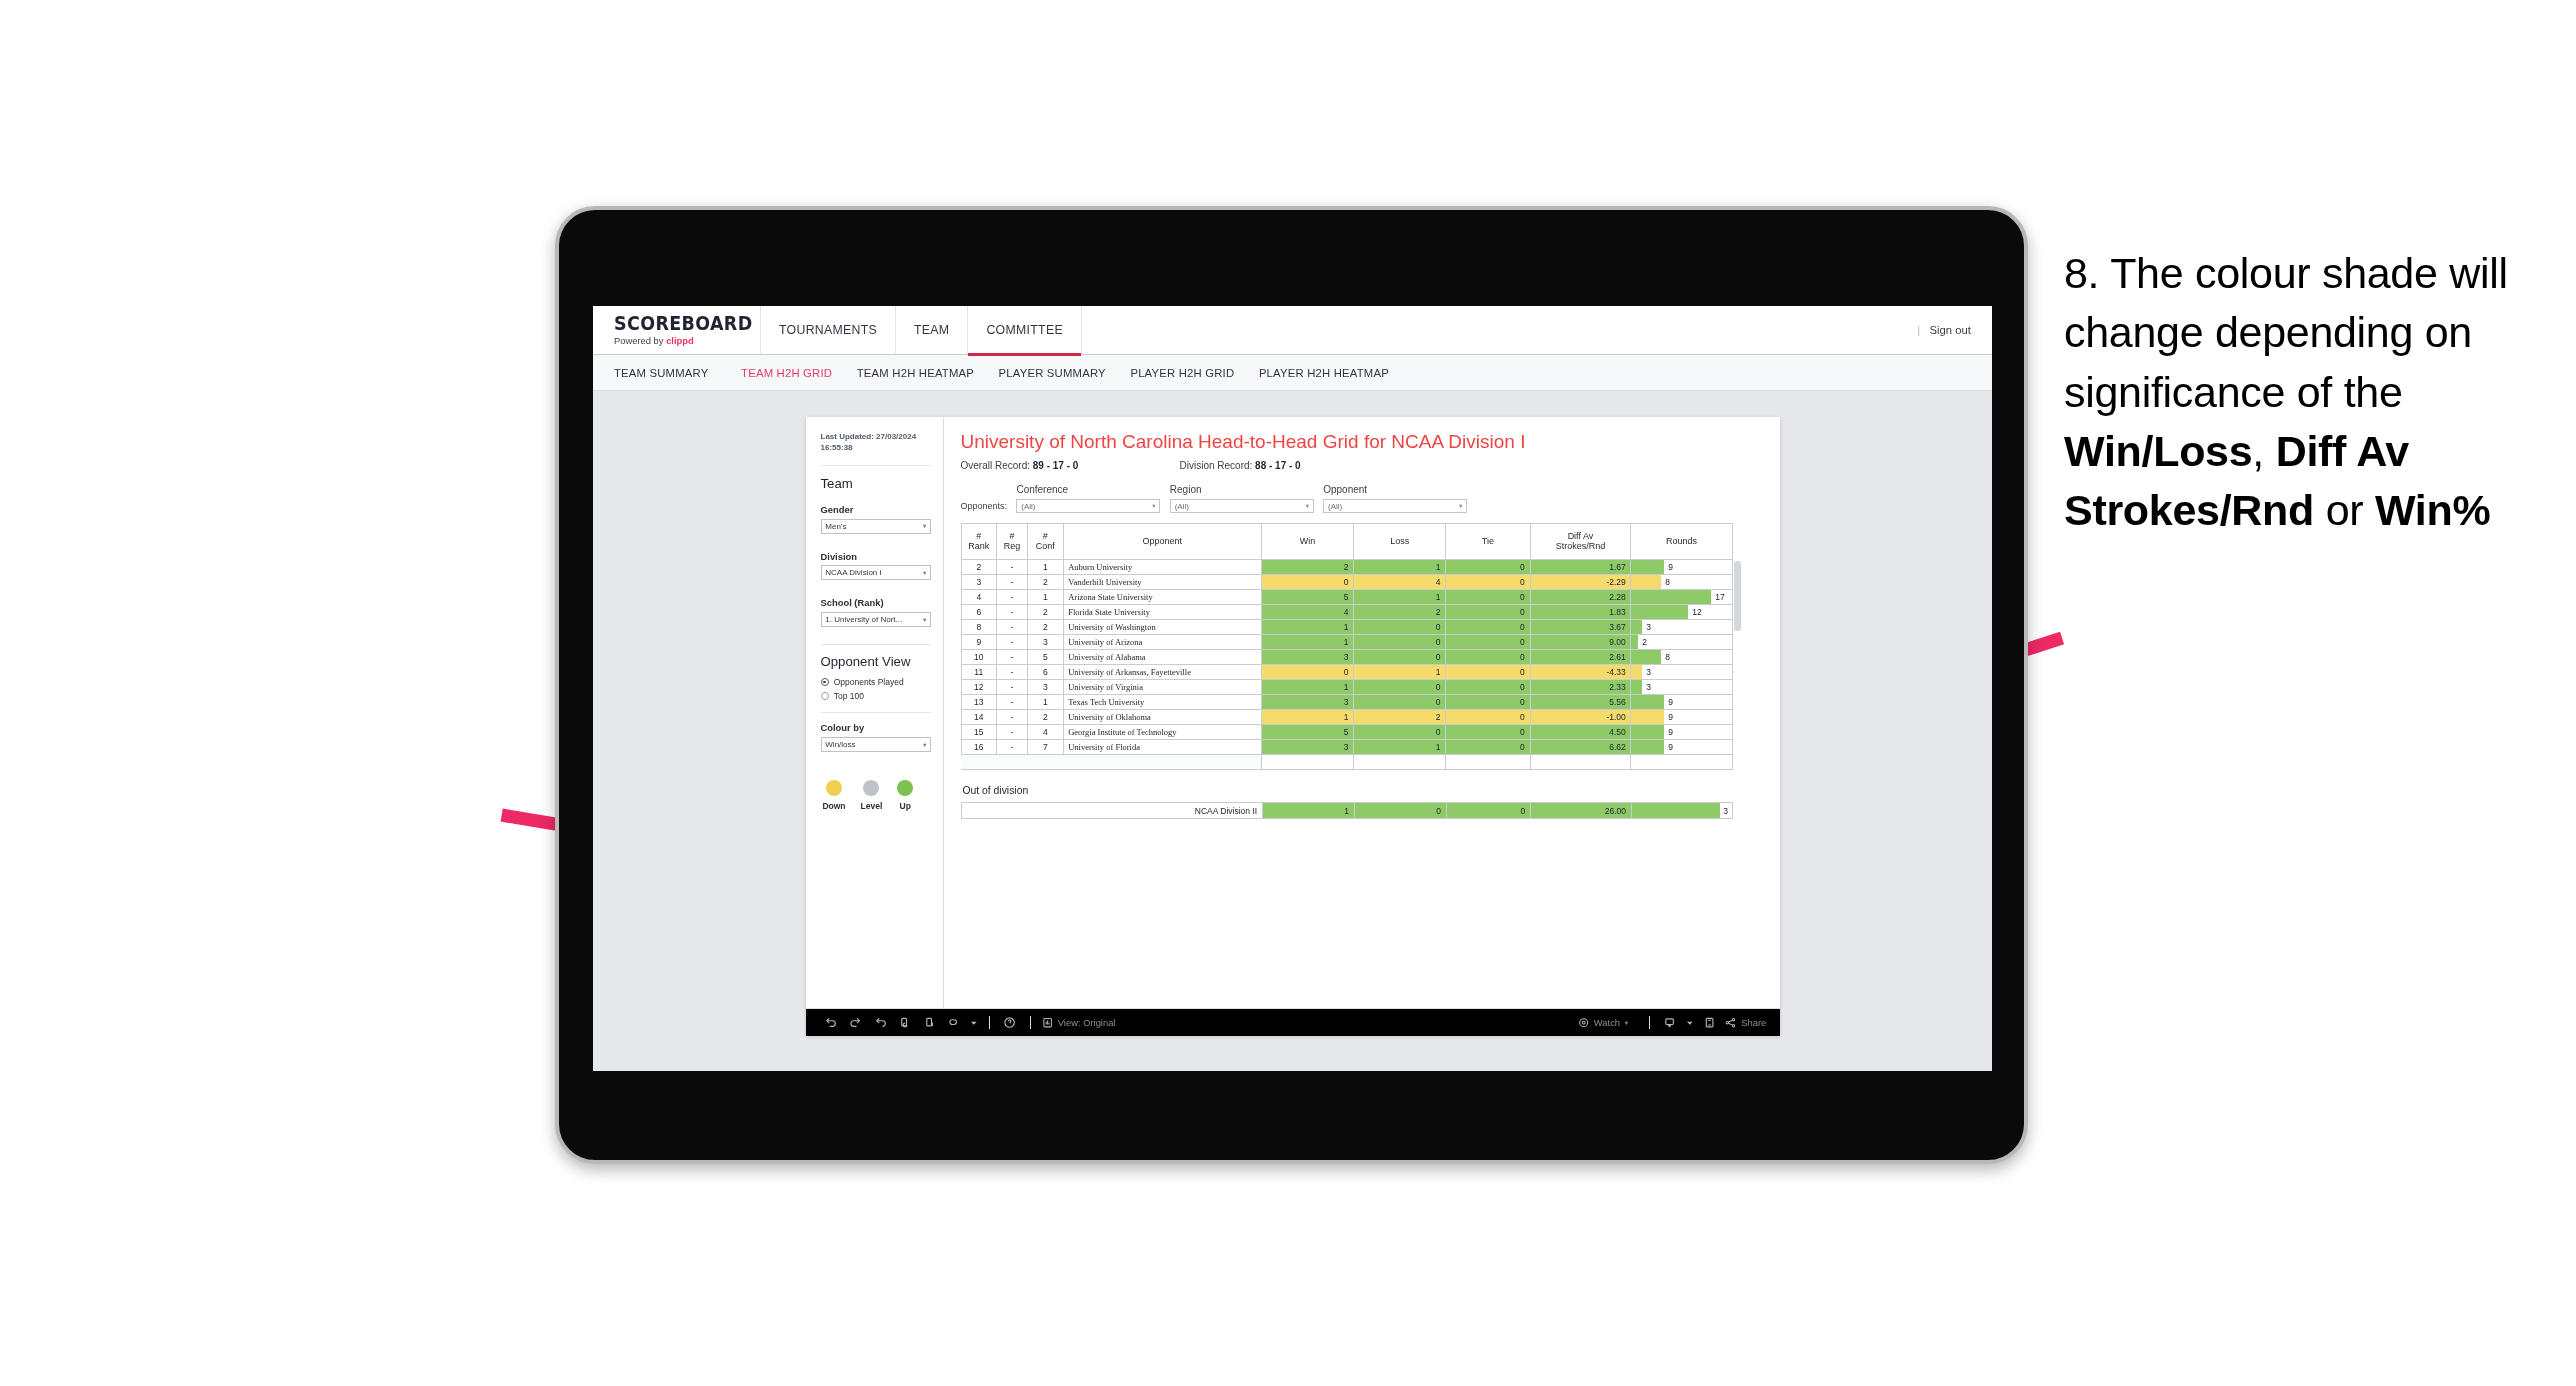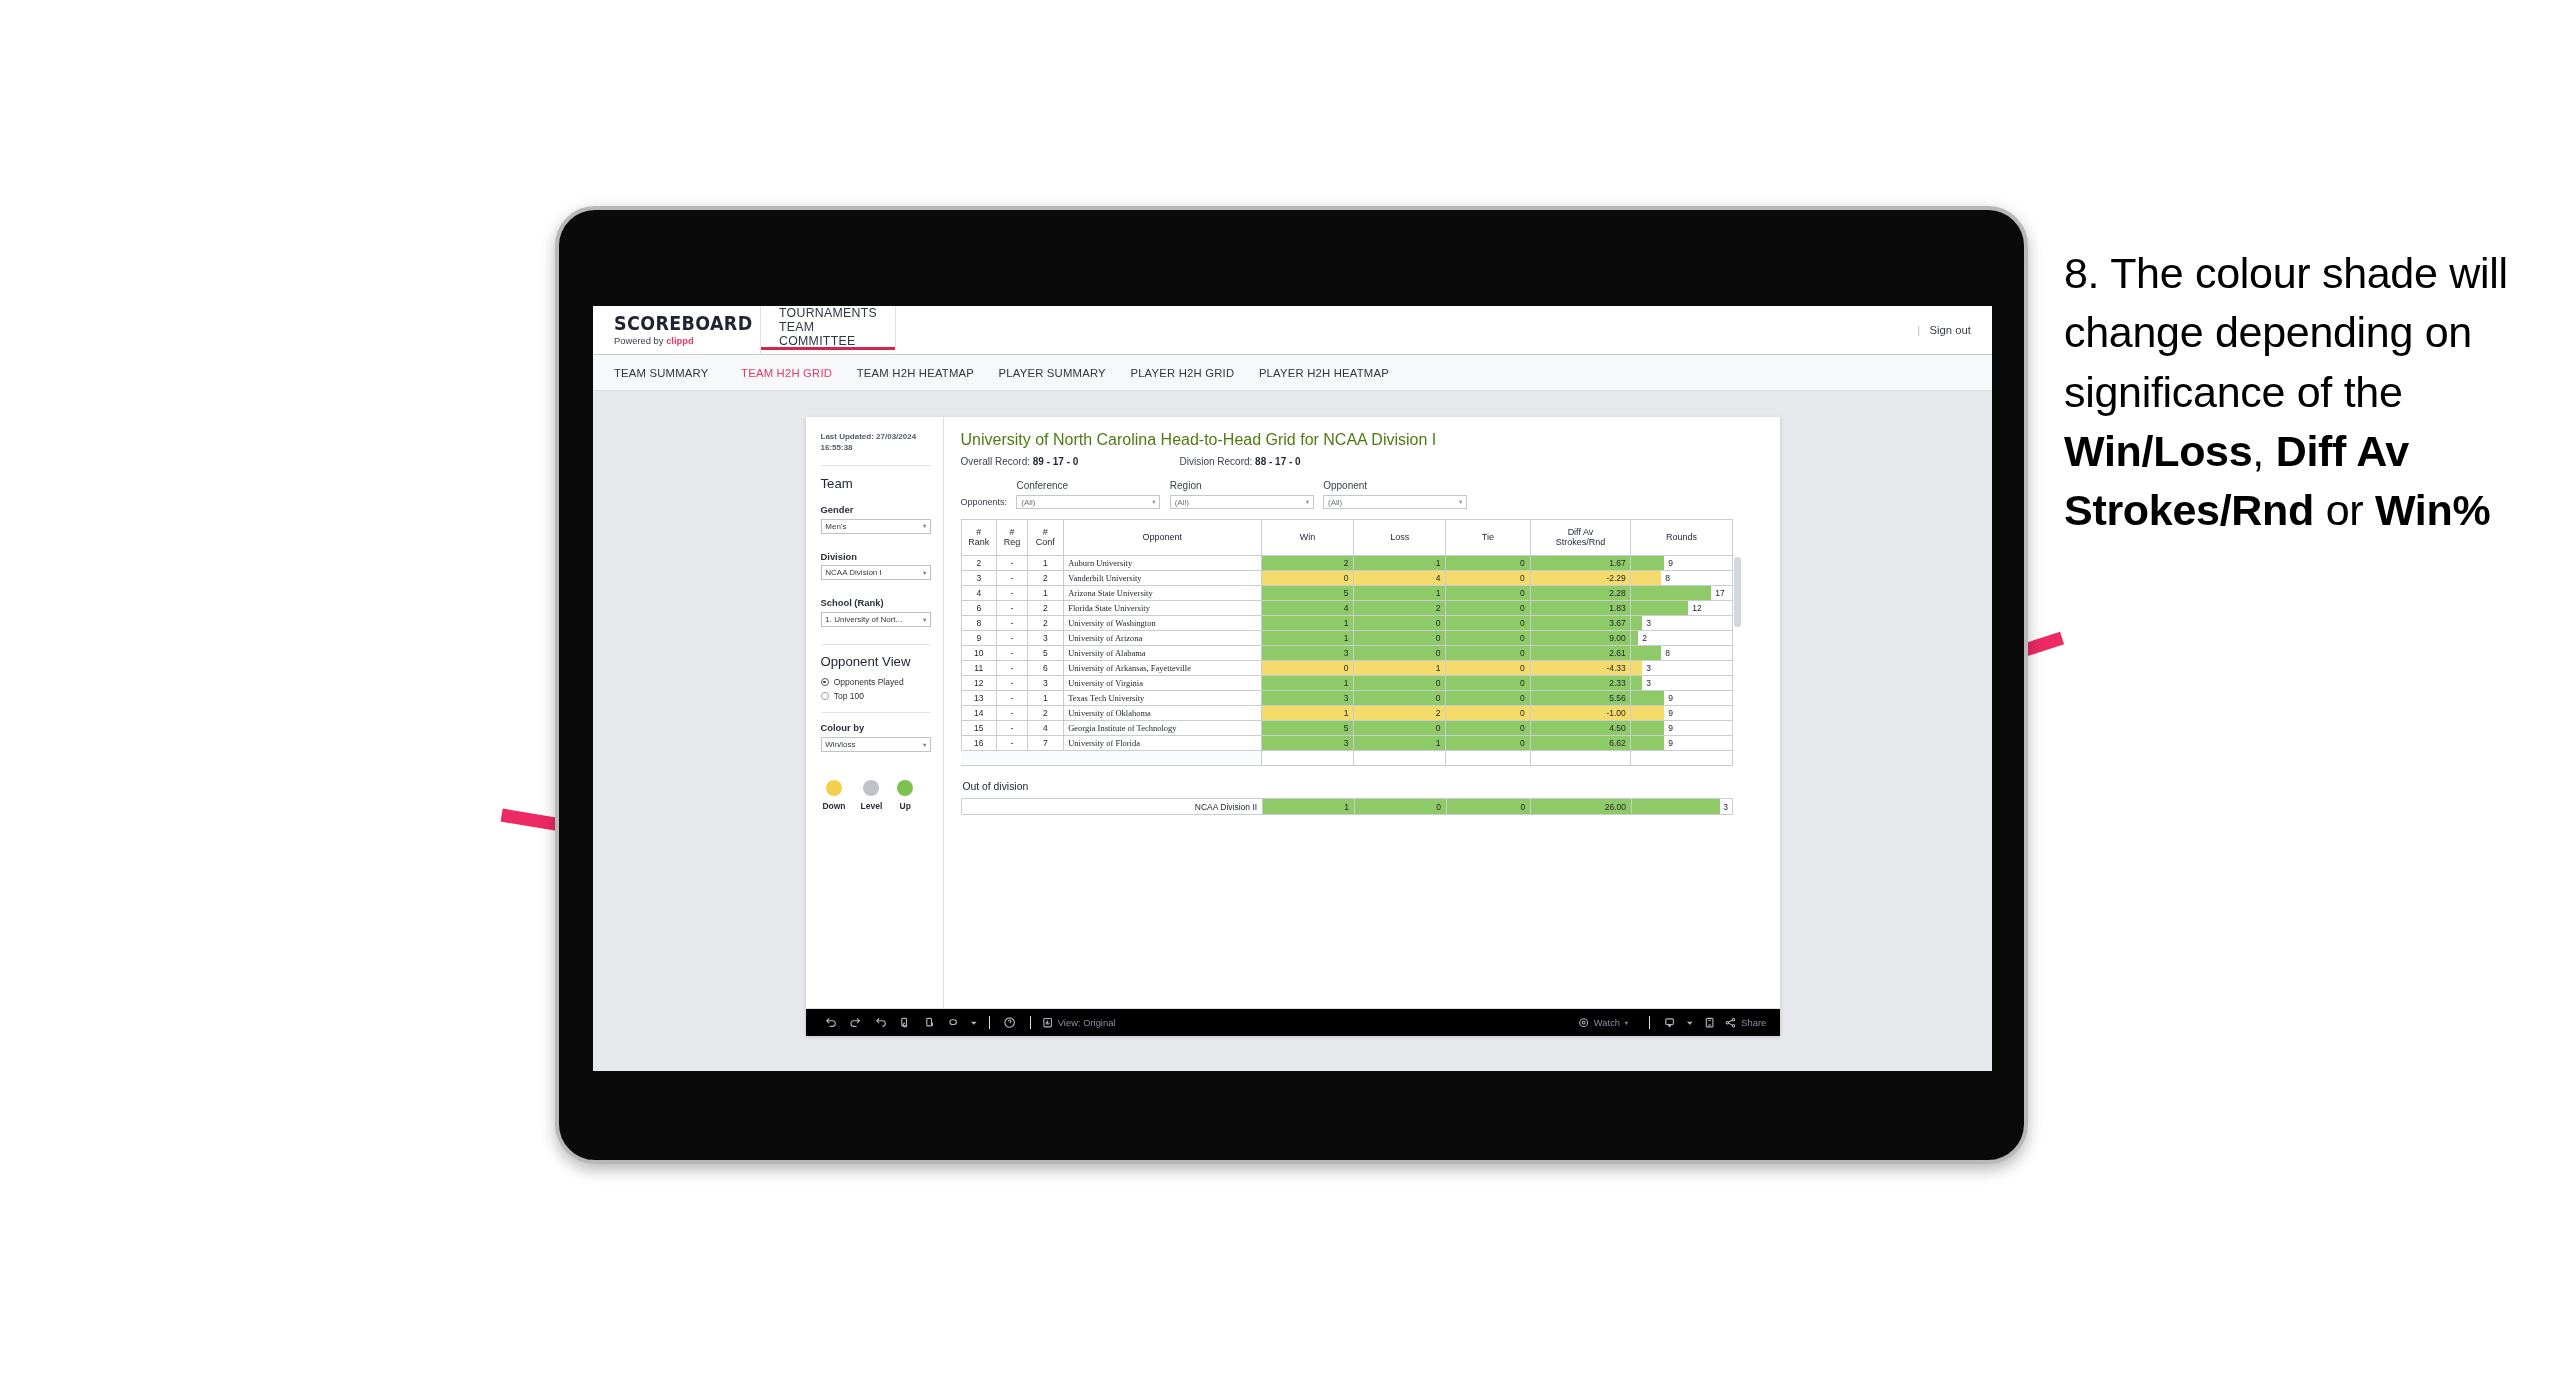--- a/index.html
+++ b/index.html
@@ -58,21 +58,21 @@
   }
   .brand-title {
     font-family: "DejaVu Sans", sans-serif;
     font-weight: bold; font-size: 19px; letter-spacing: 0.4px;
     color: #1f2430; line-height: 1;
     transform: scaleX(0.92); transform-origin: left center;
   }
   .brand-sub { font-size: 9.4px; color: #3a3f4a; margin-top: 2.8px; line-height:1; }
   .brand-sub .clippd { color: #e63a63; font-weight: bold; }
 
-  .topnav { display: flex; align-items: stretch; flex-direction: column; }
+  .topnav { display: flex; align-items: stretch; }
   .topnav-item {
     display: flex; align-items: center; padding: 0 18px;
     font-size: 12.3px; color: #30353f; letter-spacing: 0.3px;
     border-right: 0.9px solid #e3e4e7;
     position: relative; cursor: pointer;
   }
   .topnav-item.active::after {
     content: ""; position: absolute; left: 0; right: 0; bottom: -1.9px;
     height: 2.8px; background: #d3264f;
   }
@@ -130,21 +130,21 @@
     content: ""; position: absolute; left: 1.9px; top: 1.9px;
     width: 2.8px; height: 2.8px; border-radius: 50%; background: #3a3f4a;
   }
   .legend { display: flex; gap: 15px; margin-top: 28px; padding-left: 1.9px; }
   .legend-item { text-align: center; }
   .legend-dot { width: 16px; height: 16px; border-radius: 50%; margin: 0 auto 4.7px; }
   .legend-label { font-size: 8.5px; color: #2b2f38; font-weight: 600;}
 
   
   .view { flex: 1; padding: 13.2px 15px 0 17px; min-width: 0; }
-  .view-title { font-size: 16px; color: #4d7c0f; margin-bottom: 7.6px; }
+  .view-title { font-size: 19px; color: #ef4444; margin-bottom: 7.6px; }
   .records { display: flex; font-size: 10px; color: #3a3f4a; margin-bottom: 13.2px; }
   .records .rec1 { width: 219px; }
   .records b { color: #1f2430; }
 
   .opp-filters { display: flex; align-items: flex-end; gap: 9.4px; margin-bottom: 9.4px; }
   .opp-label { font-size: 9px; color: #3a3f4a; padding-bottom: 1.9px; }
   .opp-group { }
   .opp-group .lbl { font-size: 10px; color: #3a3f4a; margin-bottom: 4px; }
   .opp-sel {
     width: 144px; height: 14px; border: 0.9px solid #c3c7cd; background: #fff;

